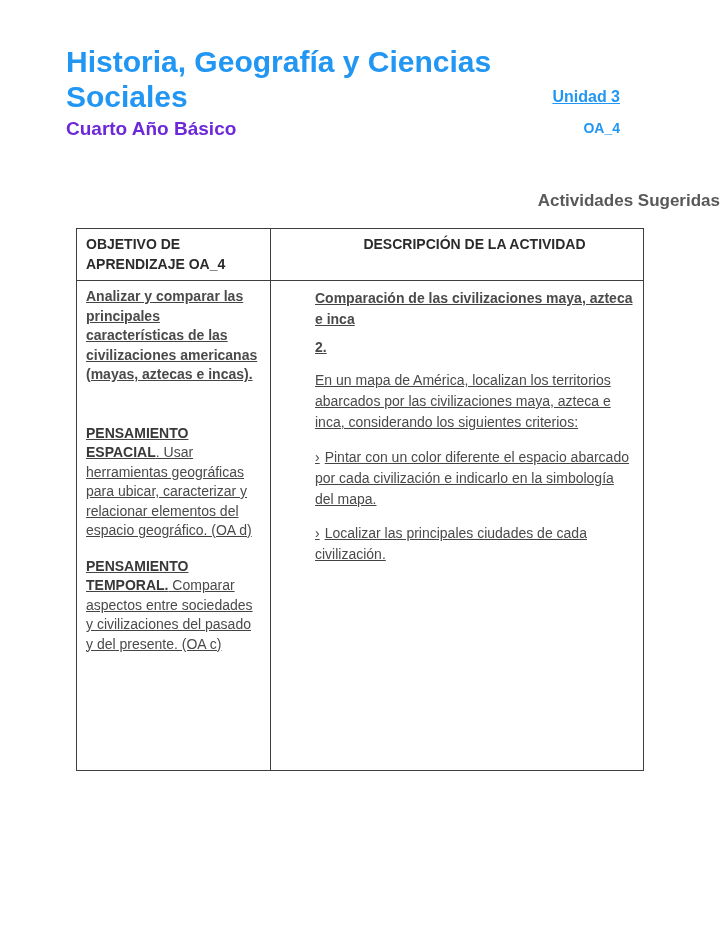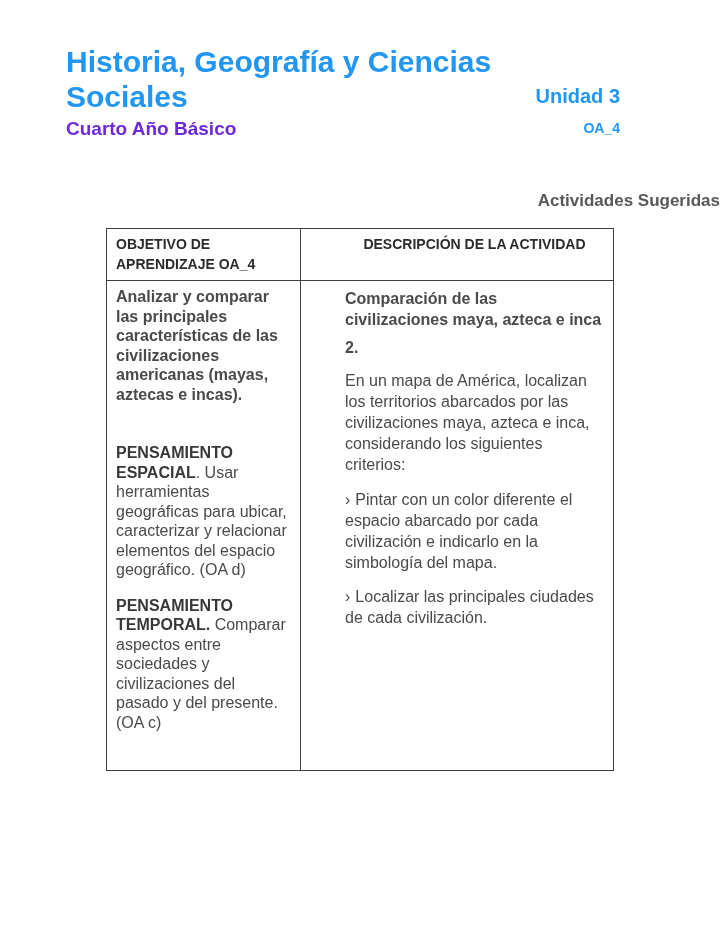--- a/index.html
+++ b/index.html
@@ -29,63 +29,64 @@
   }
   .doc-grade {
     font-size: 19px;
     line-height: 27px;
     font-weight: bold;
     color: #6d28d9;
     margin-top: 1px;
   }
   .header-right { flex: 1 1 auto; text-align: right; }
   .doc-unit {
-    font-size: 20px;
+    font-size: 16px;
     line-height: 35px;
     font-weight: bold;
     color: #2196F3;
+    text-decoration: underline;
   }
   .doc-oa {
     font-size: 14px;
     line-height: 28px;
     font-weight: bold;
     color: #2196F3;
   }
 
   
   .section-title {
     margin-top: 49px;
     text-align: right;
     font-size: 17px;
     font-weight: bold;
     color: #595959;
   }
 
   
   .activity-table {
-    width: 508px;
+    width: 568px;
     margin: 17px auto 0 auto;
     border: 1px solid #3f3f3f;
     display: grid;
     grid-template-columns: 193px 1fr;
     background: #ffffff;
   }
   .cell { padding: 6px 9px; }
   .cell.col-right { border-left: 1px solid #3f3f3f; padding-left: 44px; }
   .cell.th {
     border-bottom: 1px solid #3f3f3f;
     min-height: 48px;
     font-weight: bold;
     font-size: 14px;
     line-height: 20px;
     color: #2b2b2b;
     padding-top: 5px;
   }
   .cell.th.col-right { text-align: center; }
-  .cell.td { min-height: 489px; font-size: 16px; }
+  .cell.td { min-height: 489px; font-size: 14px; text-decoration: underline; }
 
   
   .objective-cell p { line-height: 19.5px; color: #4a4a4a; }
   .objective-main {
     font-weight: bold;
     color: #383838;
     margin-bottom: 39px;
   }
   .objective-cell .pensamiento { margin-bottom: 16px; }
   .objective-cell strong { color: #383838; }

